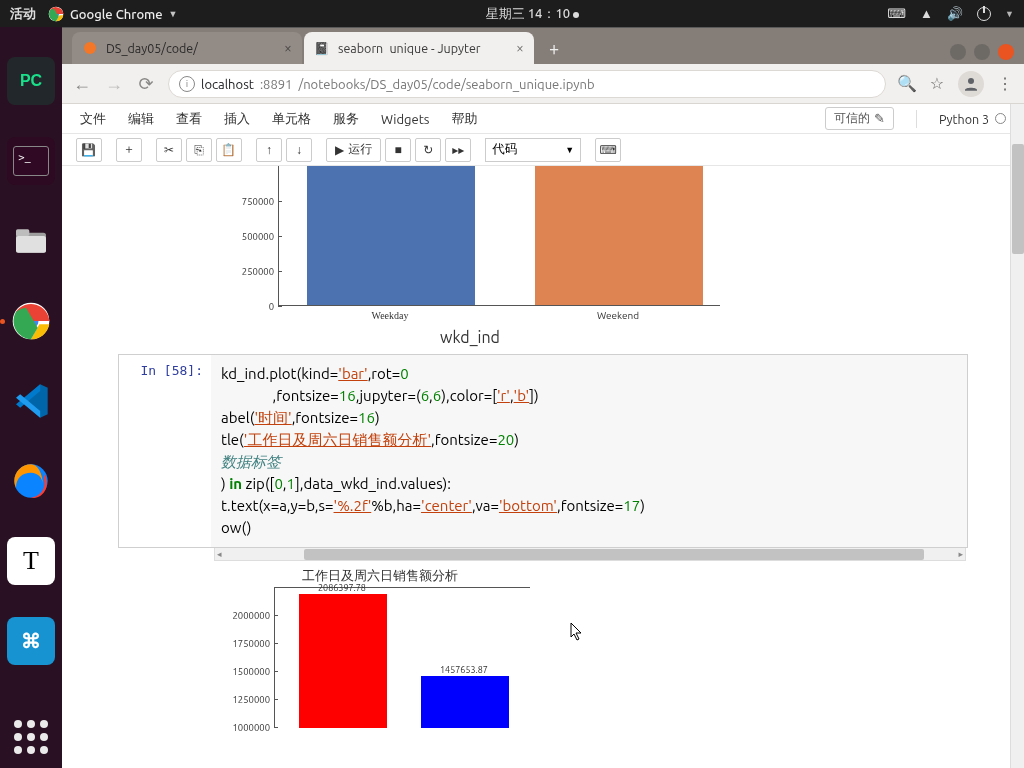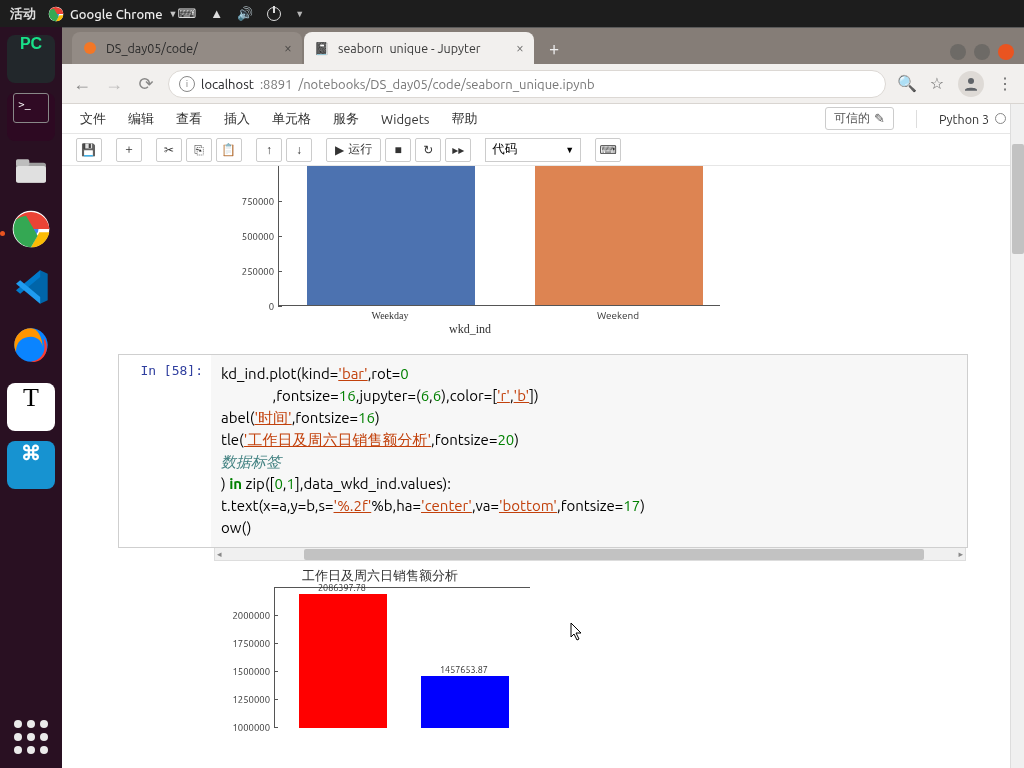--- a/index.html
+++ b/index.html
@@ -12,21 +12,21 @@
 .gnome-panel .left .act { font-weight:600; }
 .gnome-panel .center { flex:1; text-align:center; font-weight:500; }
 .gnome-panel .right { display:flex; gap:14px; align-items:center; }
 .gnome-panel .tri { font-size:9px; opacity:.8; }
 .gnome-panel .dot { width:6px; height:6px; border-radius:50%; background:#dcdcdc; display:inline-block; margin-left:3px;}
 .circ-icon { width:14px; height:14px; border:1.5px solid #dcdcdc; border-radius:50%; display:inline-block; position:relative;}
 .circ-icon::after{content:"";position:absolute;top:-2px;left:5px;width:2px;height:7px;background:#dcdcdc;}
 
 
 .dock { position:absolute; left:0; top:27px; bottom:0; width:62px; background: rgba(40,20,35,.82); display:flex; flex-direction:column; align-items:center; padding-top:8px; gap:10px; }
-.dock .app { width:48px; height:48px; border-radius:8px; display:flex; align-items:flex-start; justify-content:center; font-size:22px; position:relative; }
+.dock .app { width:48px; height:48px; border-radius:8px; display:flex; align-items:center; justify-content:center; font-size:22px; position:relative;margin-top:22px; }
 .dock .app.active::before{ content:""; position:absolute; left:-7px; top:22px; width:5px;height:5px;border-radius:50%; background:#e95420;}
 .dock .app svg { width:40px; height:40px; }
 .dock .grid9 { position:absolute; bottom:14px; display:grid; grid-template-columns:repeat(3,8px); grid-template-rows:repeat(3,8px); gap:5px;}
 .dock .grid9 span{ width:8px;height:8px;border-radius:50%; background:#eaeaea;}
 
 
 .chrome-window { position:absolute; left:62px; top:27px; right:0; bottom:0; background:#fff; display:flex; flex-direction:column; border-top:1px solid #5a5a5a;}
 .chrome-tabs { height:36px; background:#857d77; display:flex; align-items:flex-end; padding-left:10px; gap:0; }
 .chrome-tab { height:32px; border-radius:8px 8px 0 0; display:flex; align-items:center; padding:0 10px; font-size:12.5px; color:#3a3a3a; gap:8px; width:230px; position:relative;}
 .chrome-tab.inactive { background:#938b85; color:#2b2b2b; margin-right:2px;}
@@ -77,21 +77,21 @@
 .nb-inner { width:850px; margin:0 auto; padding-bottom:60px;}
 
 
 .chart1-wrap{ padding:0 0 8px 0; margin-left:92px; }
 .chart1 { position:relative; width:520px; height:170px; font-family: "DejaVu Sans", Arial; font-size:10px; color:#333;}
 .chart1 .plot { position:absolute; left:68px; top:0; width:442px; height:140px; border:1px solid #555; border-top:none; border-right:none; background:transparent;}
 .chart1 .bar{ position:absolute; bottom:0; width:168px;}
 .ylt{position:absolute; right:calc(100% - 64px); font-size:9.5px; transform:translateY(-50%);}
 .yln{position:absolute; left:68px; width:4px; border-top:1px solid #555;}
 .xlab1{position:absolute; top:144px; font-size:10px; transform:translateX(-50%);}
-.xaxis-title1{position:absolute; top:156px; left:50%; transform:translateX(-50%); font-size:12px;font-family:Liberation Serif, serif;}
+.xaxis-title1{position:absolute; top:162px; left:50%; transform:translateX(-50%); font-size:16px;}
 
 
 .cell { display:flex; border-left:4px solid #42A5F5; margin-top:10px; background:#fff; border:1px solid #cfcfcf;}
 .prompt { width:92px; text-align:right; padding:8px 8px 0 0; font-family: monospace; font-size:13px; color:#303F9F;}
 .code { flex:1; background:#f7f7f7; padding:8px 10px; font-family: "DejaVu Sans Mono", Menlo, monospace; font-size:15px; line-height:22px; white-space:pre; overflow-x:auto; color:#000;}
 .code .s{color:#c2410c;text-decoration:underline;} 
 .code .n{color:#008000;} 
 .code .k{color:#008000;font-weight:bold;} 
 .code .c{color:#408080;font-style:italic;}
 
@@ -126,20 +126,23 @@
       <svg width="16" height="16" viewBox="0 0 48 48">
           <circle cx="24" cy="24" r="22" fill="#fff"></circle>
           <circle cx="24" cy="24" r="9" fill="#4285F4"></circle>
           <path fill="#EA4335" d="M6 13l12 20 6-9H46A22 22 0 006 13z"></path>
           <path fill="#FBBC05" d="M24 46l10-18H46A22 22 0 0124 46z"></path>
           <path fill="#34A853" d="M6 13a22 22 0 0018 33l8-14-14-24A22 22 0 006 13z"></path>
         </svg>
       <span>Google Chrome</span>
       <span class="tri">▼</span>
     </span>
+  </div>
+  <div class="center">
+    <span>星期三 14：10</span><span class="dot"></span>
   </div>
   <div class="right">
     <span>⌨</span>
     <span>▲</span>
     <span>🔊</span>
     <span class="circ-icon"></span>
     <span class="tri">▼</span>
   </div>
 </div>
 

